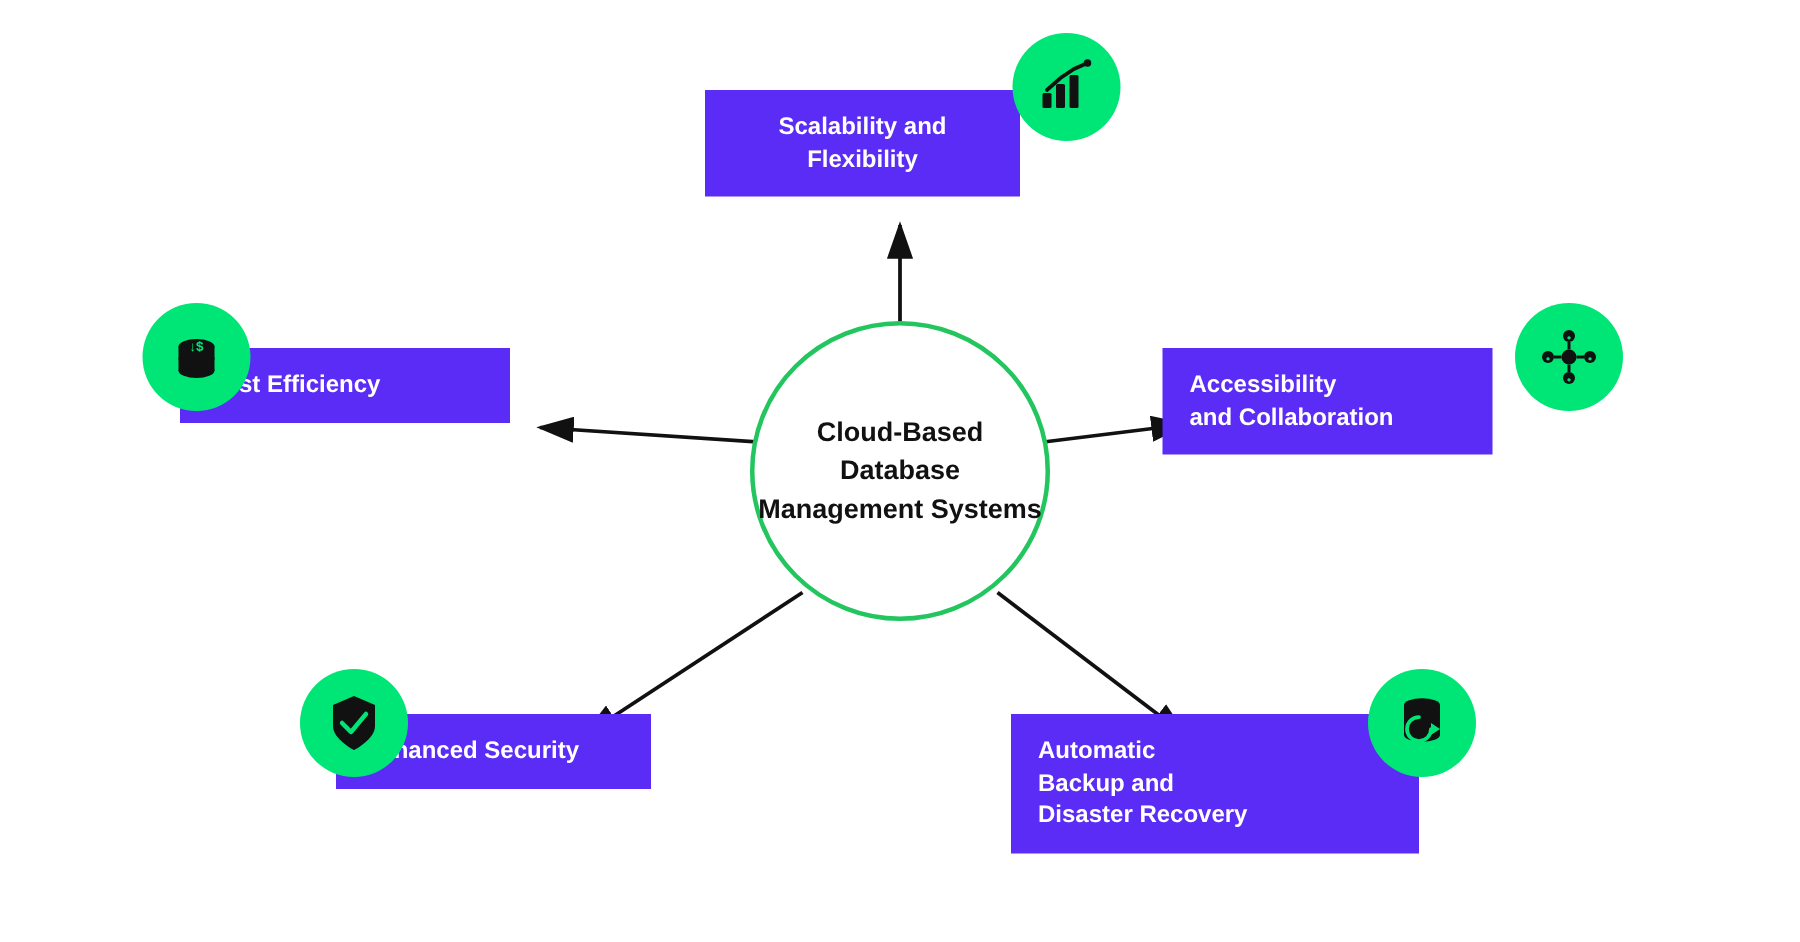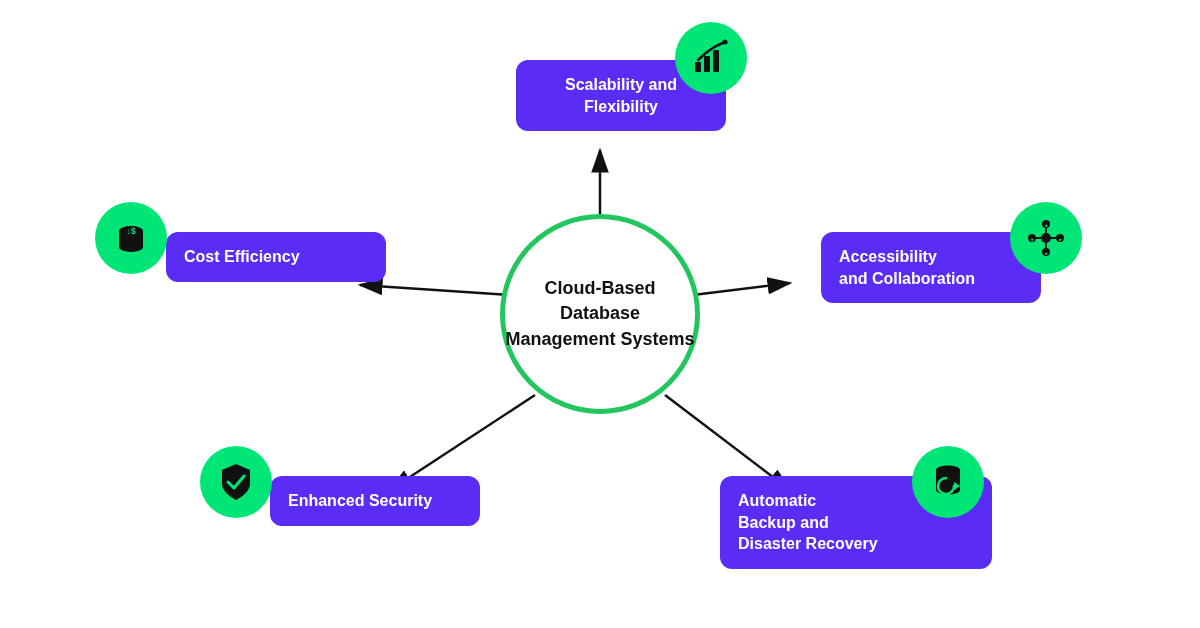--- a/index.html
+++ b/index.html
@@ -17,21 +17,21 @@
       height: 628px;
       position: relative;
     }
 
     
     .center-circle {
       position: absolute;
       width: 200px;
       height: 200px;
       border-radius: 50%;
-      border: 5px solid #22c55e;
+      border: 3px solid #22c55e;
       background: #ffffff;
       display: flex;
       align-items: center;
       justify-content: center;
       text-align: center;
       left: 50%;
       top: 50%;
       transform: translate(-50%, -50%);
       z-index: 10;
     }
@@ -40,28 +40,27 @@
       font-size: 18px;
       font-weight: 800;
       color: #111111;
       line-height: 1.4;
     }
 
     
     .node {
       position: absolute;
       background: #5b2cf5;
-      border-radius: 12px;
+      border-radius: 0;
       padding: 14px 18px;
       color: #ffffff;
       font-size: 16px;
       font-weight: 600;
       line-height: 1.35;
       z-index: 5;
-      margin-left: 46px;
     }
 
     
     .icon-circle {
       position: absolute;
       width: 72px;
       height: 72px;
       border-radius: 50%;
       background: #00e676;
       display: flex;

